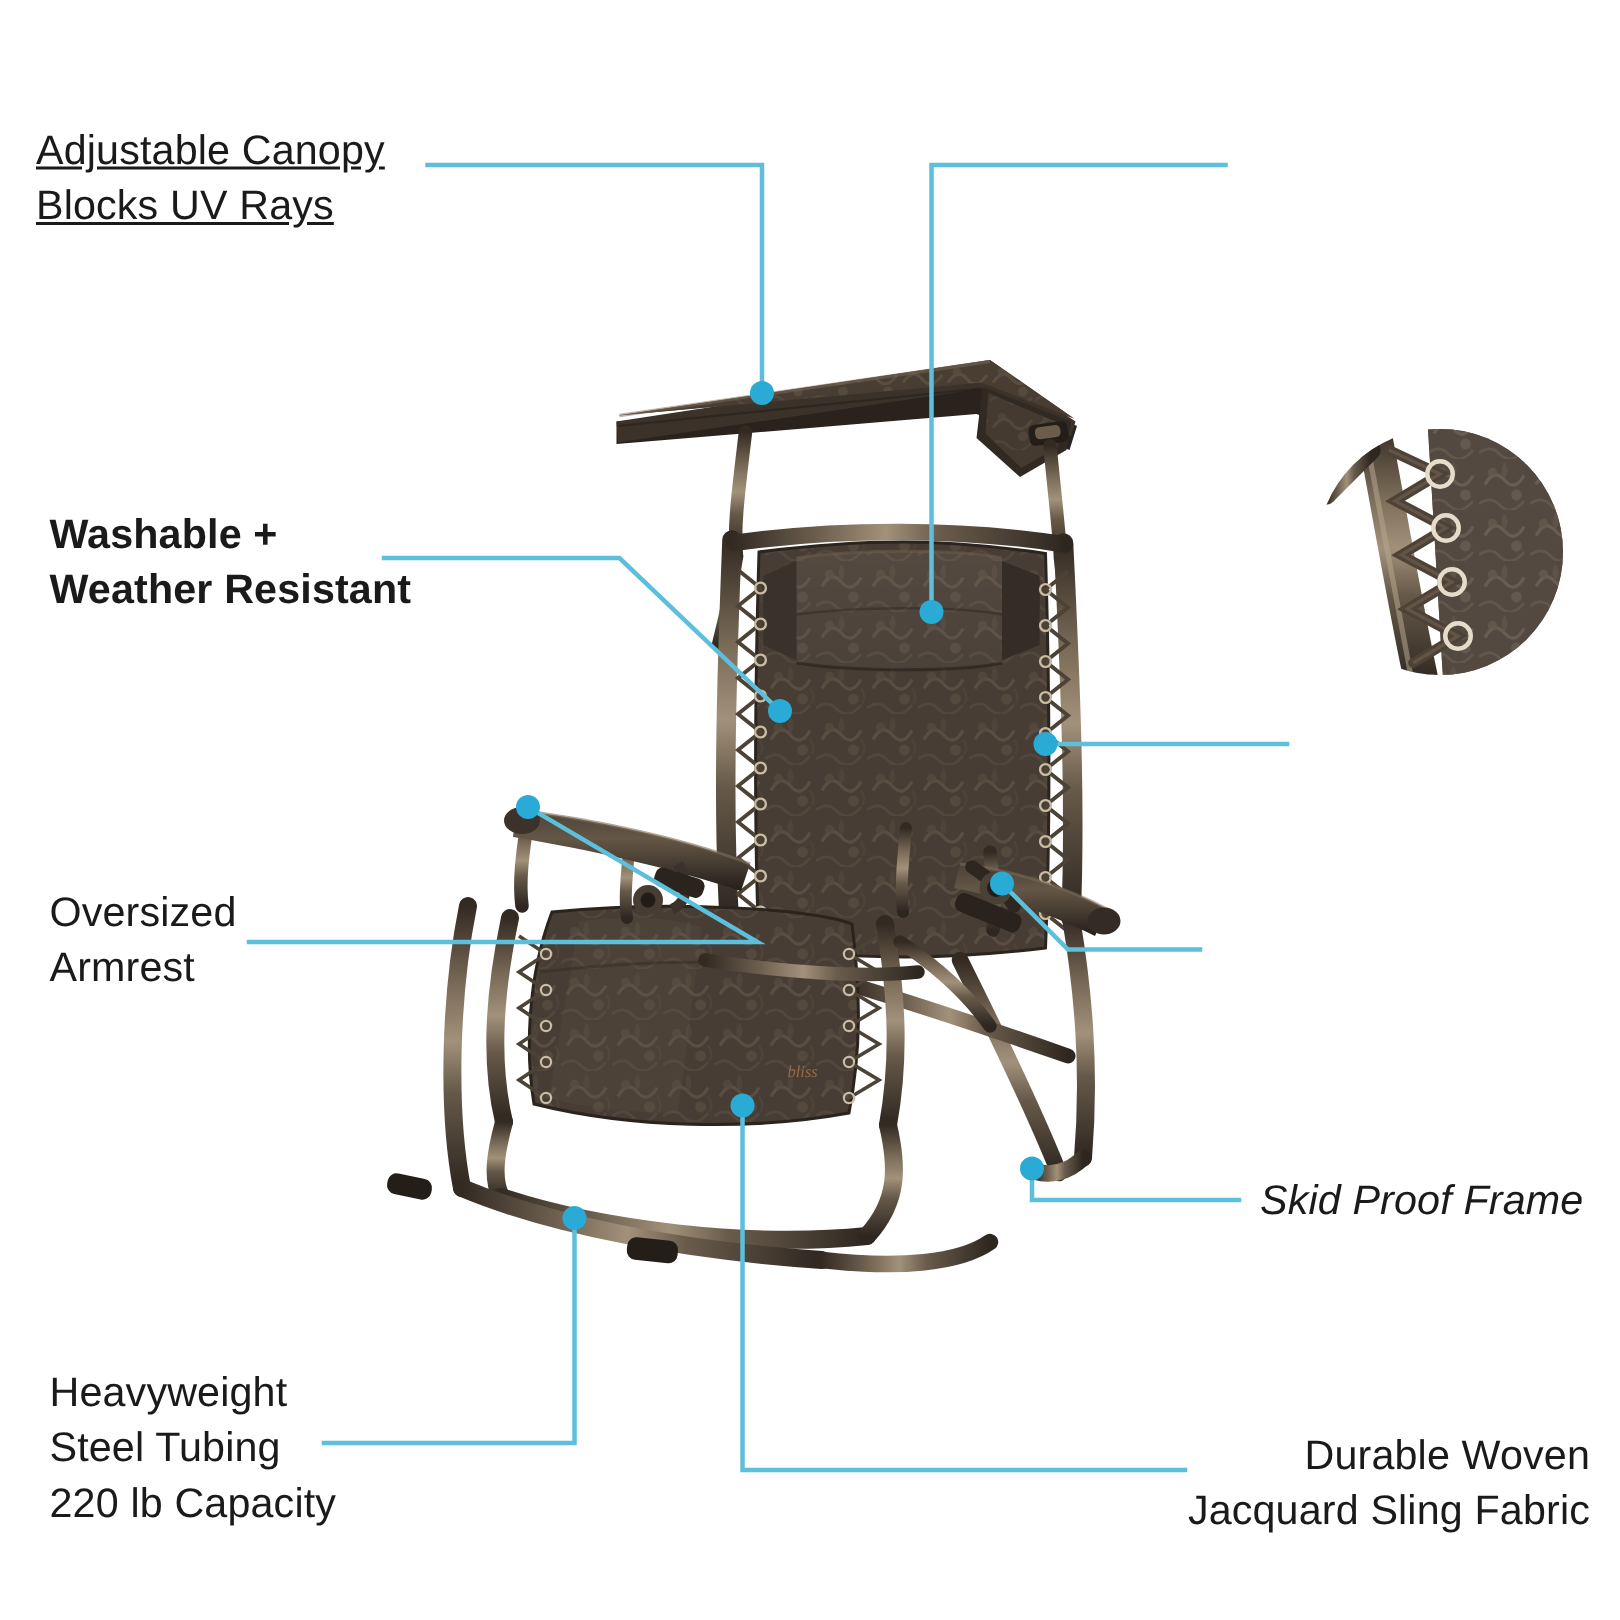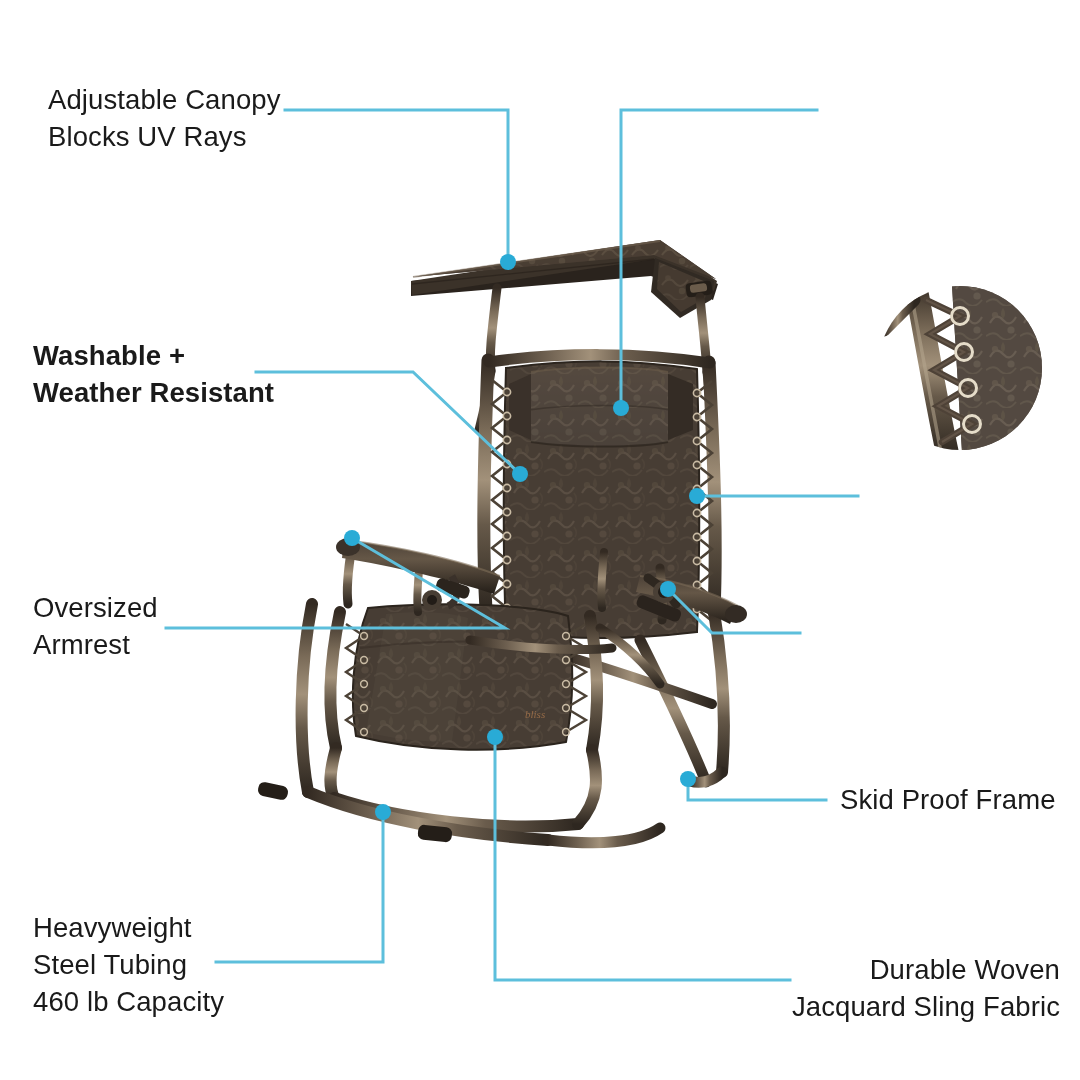--- a/index.html
+++ b/index.html
@@ -339,26 +339,26 @@
         <circle cx="520" cy="474" r="8"></circle>
         <circle cx="697" cy="496" r="8"></circle>
         <circle cx="352" cy="538" r="8"></circle>
         <circle cx="668" cy="589" r="8"></circle>
         <circle cx="688" cy="779" r="8"></circle>
         <circle cx="383" cy="812" r="8"></circle>
         <circle cx="495" cy="737" r="8"></circle>
       </g>
   </svg>
 
-  <div class="callout left" style="left:48px;  top:82px;">Adjustable Canopy
+  <div class="callout left" style="left:24px;  top:82px;text-decoration:underline;">Adjustable Canopy
 Blocks UV Rays</div>
   <div class="callout left" style="left:33px;  top:338px;font-weight:bold;">Washable +
 Weather Resistant</div>
   <div class="callout left" style="left:33px;  top:590px;">Oversized
 Armrest</div>
-  <div class="callout left" style="left:840px; top:782px;">Skid Proof Frame</div>
+  <div class="callout left" style="left:840px; top:782px;font-style:italic;">Skid Proof Frame</div>
   <div class="callout left" style="left:33px;  top:910px;">Heavyweight
 Steel Tubing
-460 lb Capacity</div>
+220 lb Capacity</div>
   <div class="callout right" style="right:20px; top:952px;">Durable Woven
 Jacquard Sling Fabric</div>
 
 </div>
 
 </body></html>

